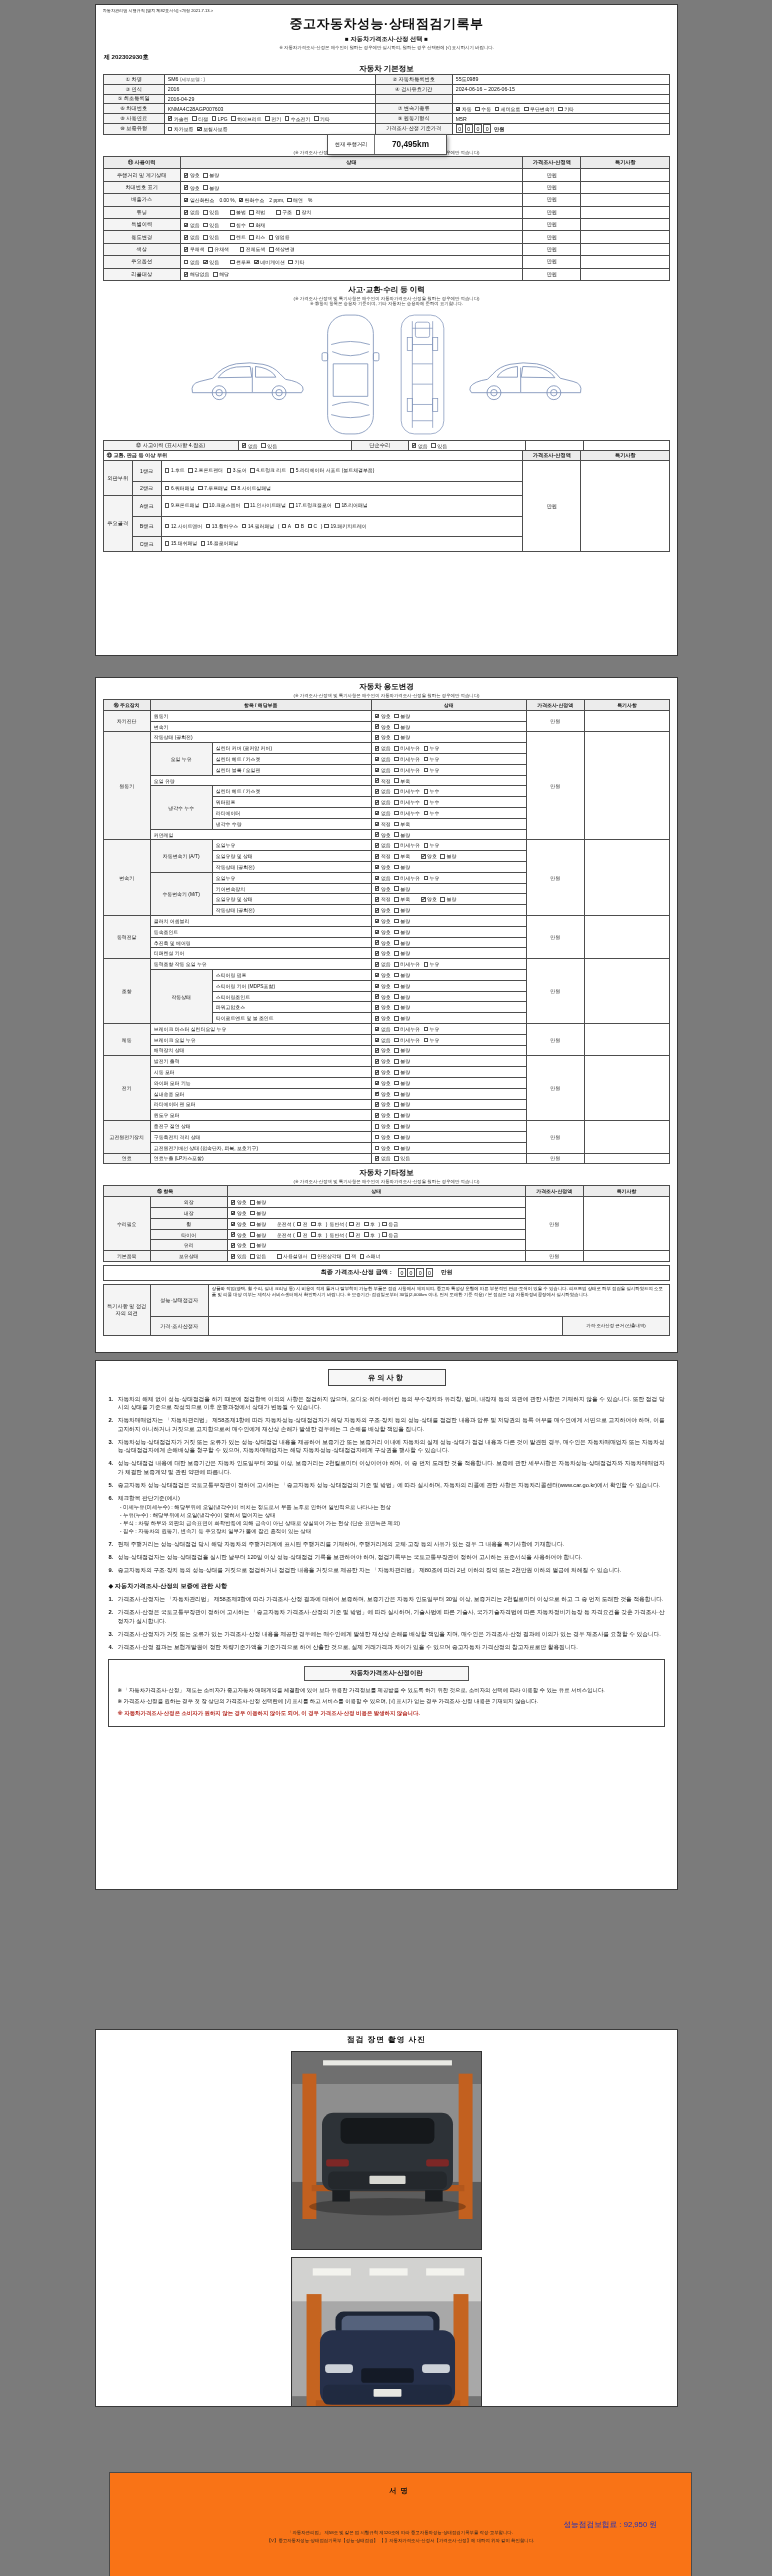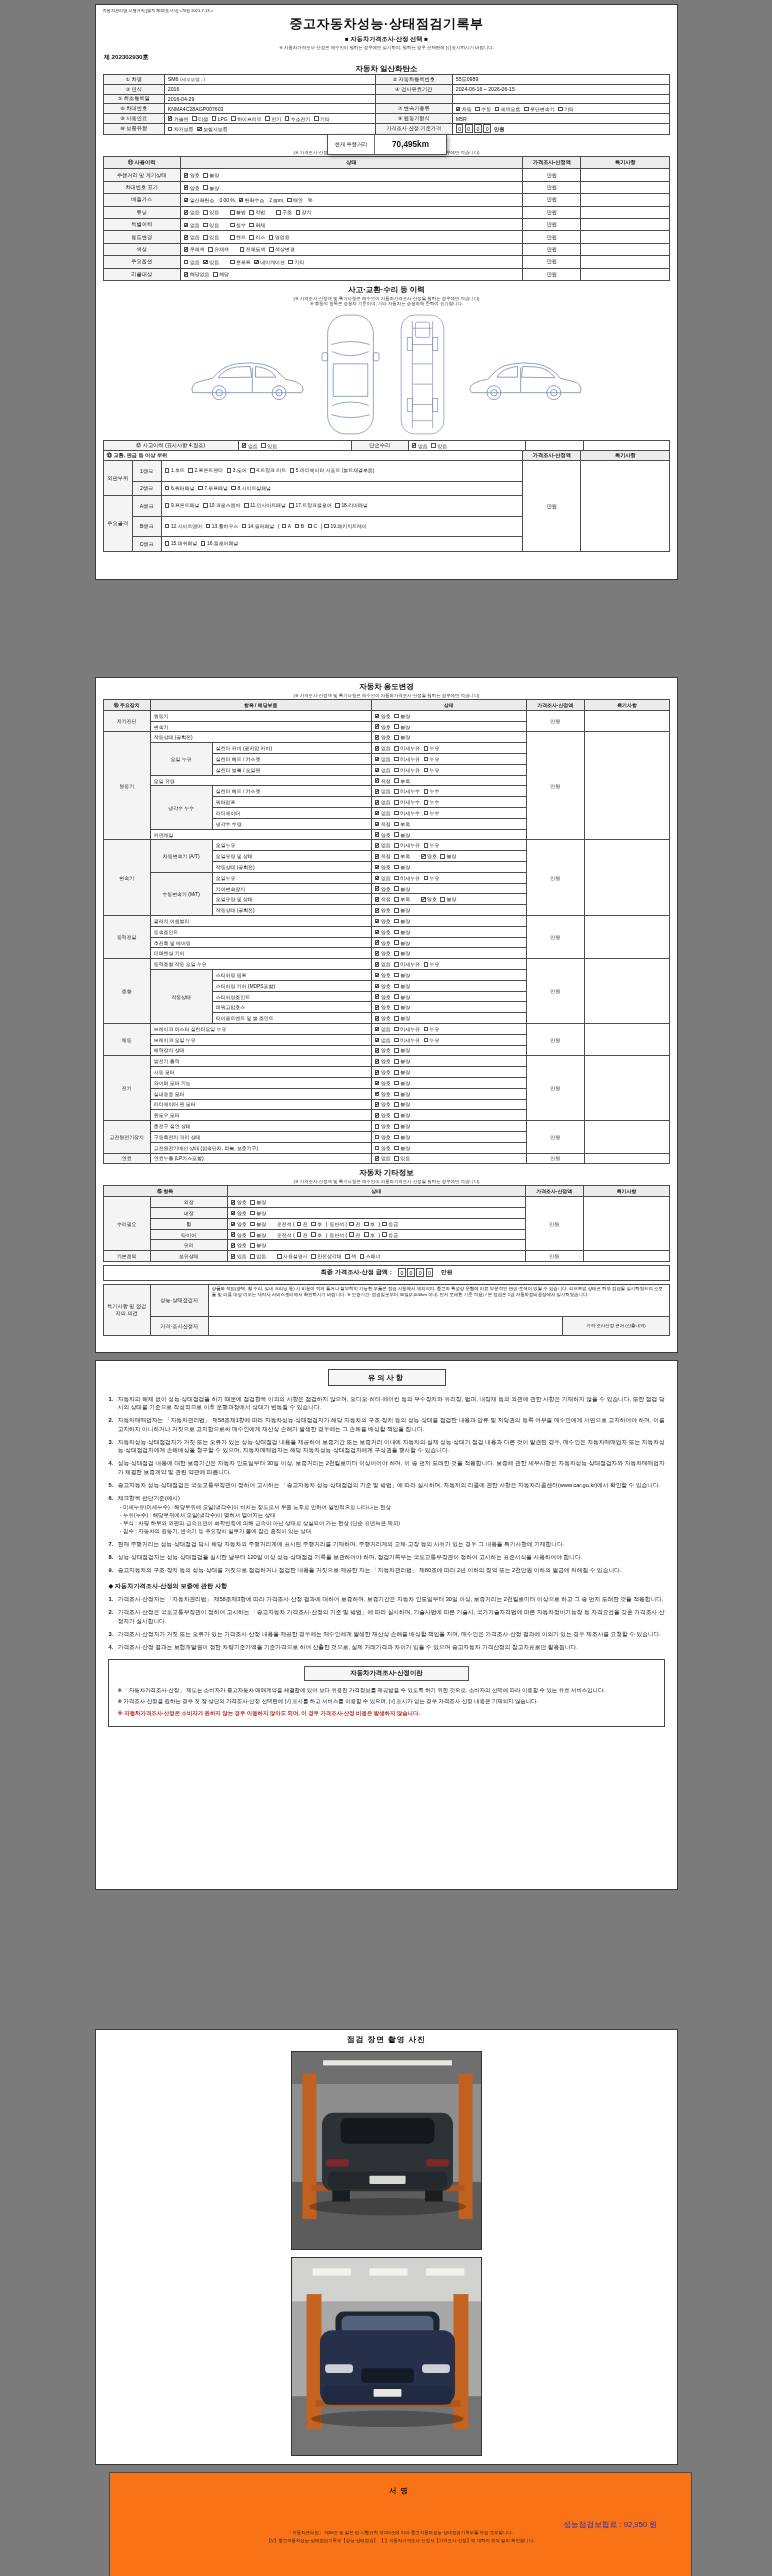--- a/index.html
+++ b/index.html
@@ -1,22 +1,22 @@
 <!DOCTYPE html>
 <html style="font-size:8.2px"><head>
 <meta charset="utf-8">
 <style>
 *{box-sizing:border-box;margin:0;padding:0}
 html,body{width:773px;height:2576px}
 body{background:#7b7b7b;font-family:"Liberation Sans","DejaVu Sans",sans-serif;color:#111;position:relative;overflow:hidden}
 .panel{position:absolute;left:95px;width:583px;background:#fff;border:0.5px solid #3a3a3a;padding:3.1px 6.7px;overflow:hidden}
-#panel1{top:4.1px;height:576px}
+#panel1{top:4.1px;height:652px}
 #panel2{top:677px;height:676px}
 #panel3{top:1360px;height:530px;padding:8.2px 12.4px}
-#panel4{top:2029px;height:436px}
+#panel4{top:2029px;height:378px}
 #sigpanel{position:absolute;left:109px;top:2472px;width:583px;height:113px;background:#f97316;border:0.5px solid #4a4a4a;overflow:hidden}
 .topnote{font-size:4.1px;color:#222}
 .doc-title{text-align:center;font-size:13px;font-weight:bold;letter-spacing:0.5px;margin-top:1.5px}
 .doc-sub{text-align:center;font-size:6.2px;font-weight:bold;margin-top:2.1px}
 .doc-subnote{text-align:center;font-size:4.4px;color:#333;margin-top:1px}
 .doc-no{font-size:6.2px;font-weight:bold;margin:3.1px 0 2.1px 1px}
 .sect-title{text-align:center;font-weight:bold;font-size:7.5px;margin-top:4.1px}
 .sect-note{text-align:center;font-size:4.4px;color:#333;margin:0.5px 0 1.5px}
 .t{width:100%;border-collapse:collapse;table-layout:fixed}
 .t td{border:0.5px solid #4d4d4d;font-size:5.2px;padding:0.5px 2.1px;height:9.8px;vertical-align:middle;overflow:hidden;white-space:nowrap}
@@ -72,21 +72,21 @@
 </head>
 <body>
 
 <div class="panel" id="panel1">
   <div class="topnote">자동차관리법 시행규칙 [별지 제82호서식] &lt;개정 2021.7.13.&gt;</div>
   <div class="doc-title">중고자동차성능·상태점검기록부</div>
   <div class="doc-sub">■ 자동차가격조사·산정 선택 ■</div>
   <div class="doc-subnote">※ 자동차가격조사·산정은 매수인이 원하는 경우에만 실시하며, 원하는 경우 선택란에 [√] 표시하시기 바랍니다.</div>
   <div class="doc-no">제 202302930호</div>
 
-  <div class="sect-title" style="margin-top:1px">자동차 일산화탄소</div>
+  <div class="sect-title" style="margin-top:1px">자동차 기본정보</div>
   <div id="basic-host">
       <table class="t basic">
         <colgroup>
           <col style="width:61px">
           <col style="width:211px">
           <col style="width:77px">
           <col>
         </colgroup>
         <tbody>
           <tr>

